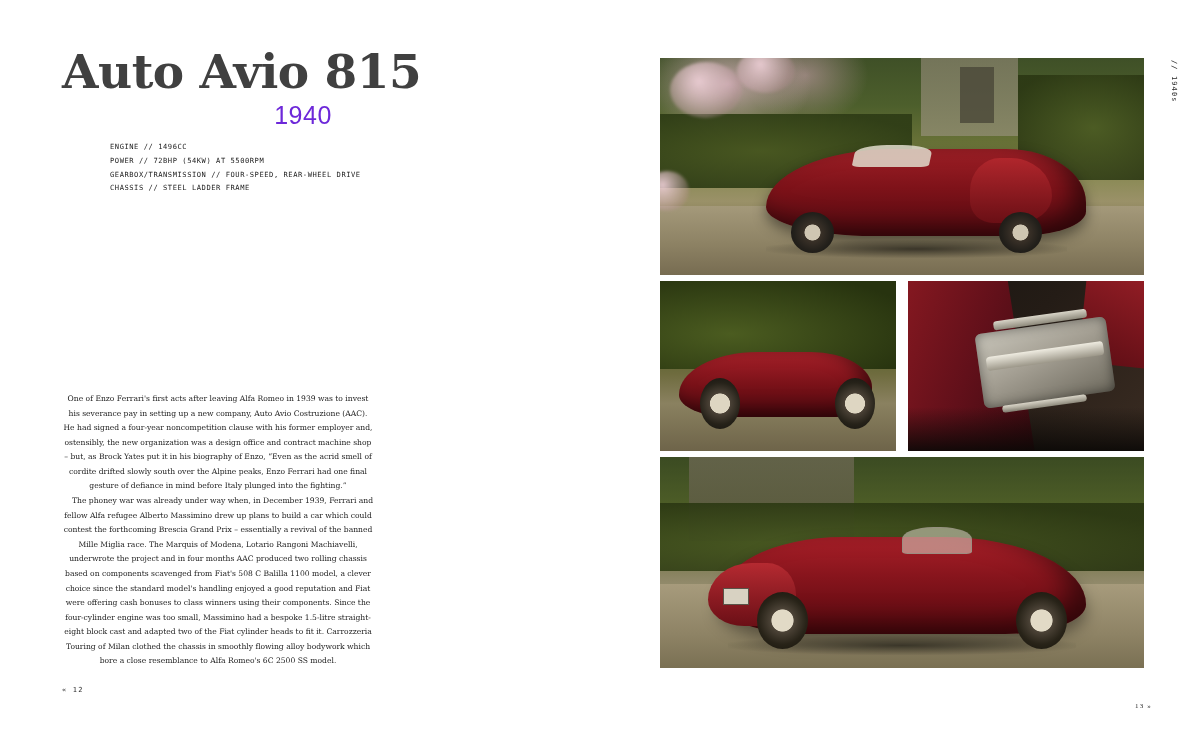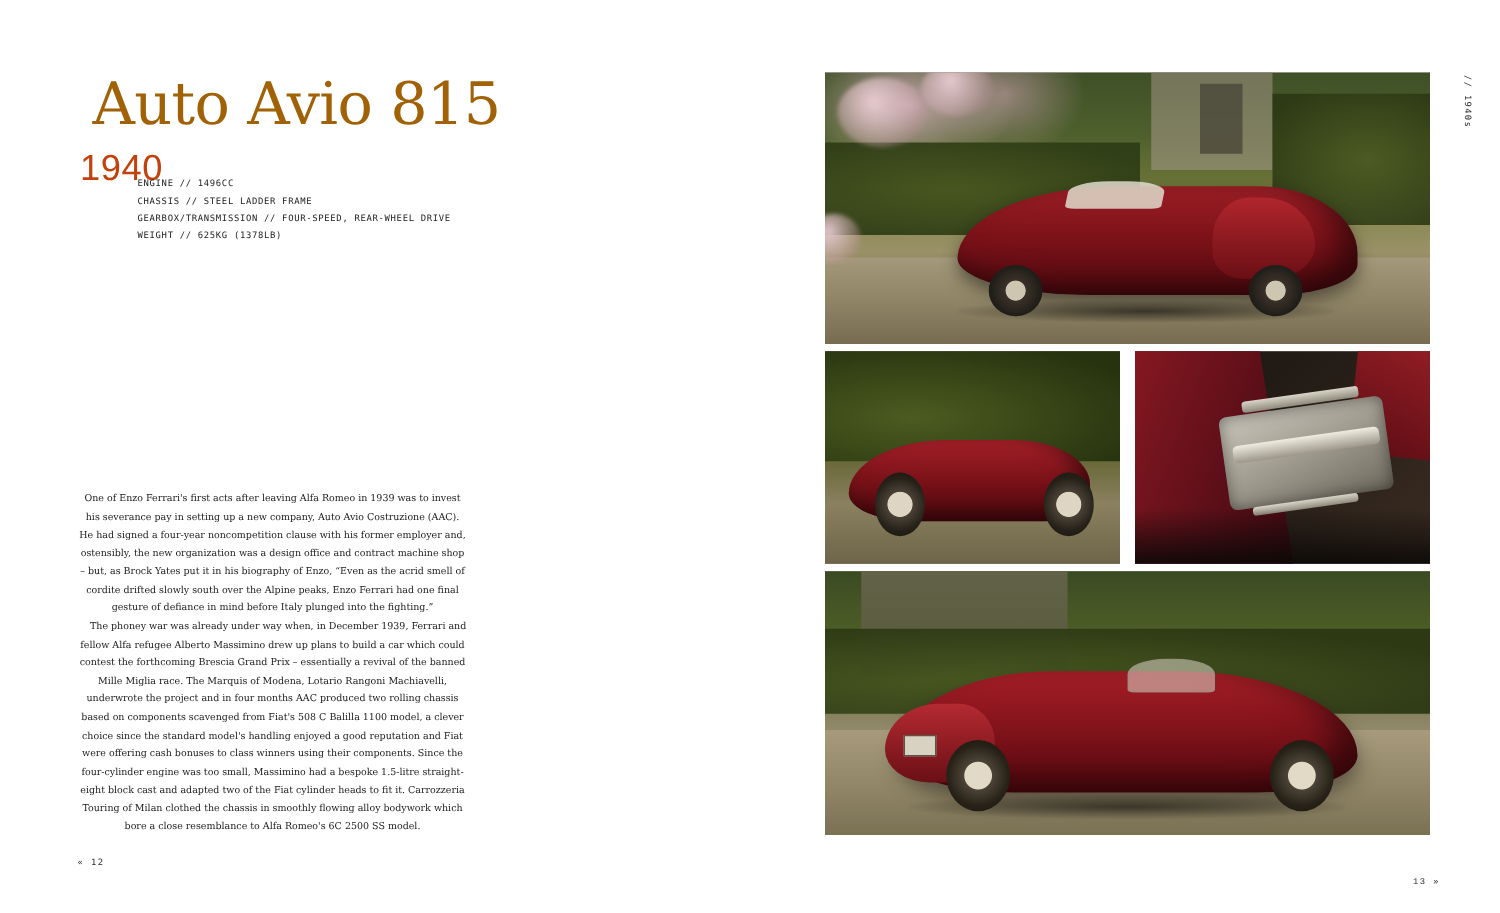--- a/index.html
+++ b/index.html
@@ -28,35 +28,36 @@
     width: 600px; height: 730px;
   }
   .title-block {
     position: absolute;
     left: 62px;
     top: 48px;
     width: 480px;
   }
   .model-title {
     font-family: "DejaVu Serif", serif;
-    font-weight: 400;
+    font-weight: 700;
     font-size: 47px;
     line-height: 1.0;
     letter-spacing: -0.5px;
-    color: #a16207;
-    margin: 12px;
+    color: #404040;
+    margin: 0;
     white-space: nowrap;
   }
   .model-year {
     font-family: "Liberation Sans", sans-serif;
     font-weight: 400;
-    font-size: 29px;
+    font-size: 25px;
     letter-spacing: 0.5px;
-    color: #c2410c;
+    color: #6d28d9;
     margin: 6px 0 0 2px;
+    text-align: center;
   }
 
   .specs {
     position: absolute;
     left: 62px;
     top: 140px;
     width: 420px;
     font-family: "DejaVu Sans Mono", monospace;
     font-size: 7.1px;
     letter-spacing: 0.55px;
@@ -104,21 +105,21 @@
     font-size: 7px;
     letter-spacing: 1.1px;
     color: #2a2a2a;
     writing-mode: vertical-rl;
     text-orientation: mixed;
   }
   .folio-right {
     position: absolute;
     right: 48px;
     bottom: 20px;
-    font-family: Liberation Mono, monospace;
+    font-family: Liberation Serif, serif;
     font-size: 7px;
     letter-spacing: 1.2px;
     color: #2a2a2a;
   }
 
   .photo {
     position: absolute;
     overflow: hidden;
     background: #5b5140;
   }
@@ -312,23 +313,23 @@
 
   <div class="left-page">
 
     <div class="title-block">
       <h1 class="model-title">Auto Avio 815</h1>
       <div class="model-year">1940</div>
     </div>
 
     <div class="specs">
       <div>ENGINE // 1496CC</div>
+      <div>POWER // 72BHP (54KW) AT 5500RPM</div>
+      <div>GEARBOX/TRANSMISSION // FOUR-SPEED, REAR-WHEEL DRIVE</div>
       <div>CHASSIS // STEEL LADDER FRAME</div>
-      <div>GEARBOX/TRANSMISSION // FOUR-SPEED, REAR-WHEEL DRIVE</div>
-      <div>WEIGHT // 625KG (1378LB)</div>
     </div>
 
     <div class="body-copy">
       <p>One of Enzo Ferrari's first acts after leaving Alfa Romeo in 1939 was to invest his severance pay in setting up a new company, Auto Avio Costruzione (AAC). He had signed a four-year noncompetition clause with his former employer and, ostensibly, the new organization was a design office and contract machine shop – but, as Brock Yates put it in his biography of Enzo, “Even as the acrid smell of cordite drifted slowly south over the Alpine peaks, Enzo Ferrari had one final gesture of defiance in mind before Italy plunged into the fighting.”</p>
       <p>The phoney war was already under way when, in December 1939, Ferrari and fellow Alfa refugee Alberto Massimino drew up plans to build a car which could contest the forthcoming Brescia Grand Prix – essentially a revival of the banned Mille Miglia race. The Marquis of Modena, Lotario Rangoni Machiavelli, underwrote the project and in four months AAC produced two rolling chassis based on components scavenged from Fiat's 508 C Balilla 1100 model, a clever choice since the standard model's handling enjoyed a good reputation and Fiat were offering cash bonuses to class winners using their components. Since the four-cylinder engine was too small, Massimino had a bespoke 1.5-litre straight-eight block cast and adapted two of the Fiat cylinder heads to fit it. Carrozzeria Touring of Milan clothed the chassis in smoothly flowing alloy bodywork which bore a close resemblance to Alfa Romeo's 6C 2500 SS model.</p>
     </div>
 
     <div class="folio-left">« 12</div>
   </div>
 

